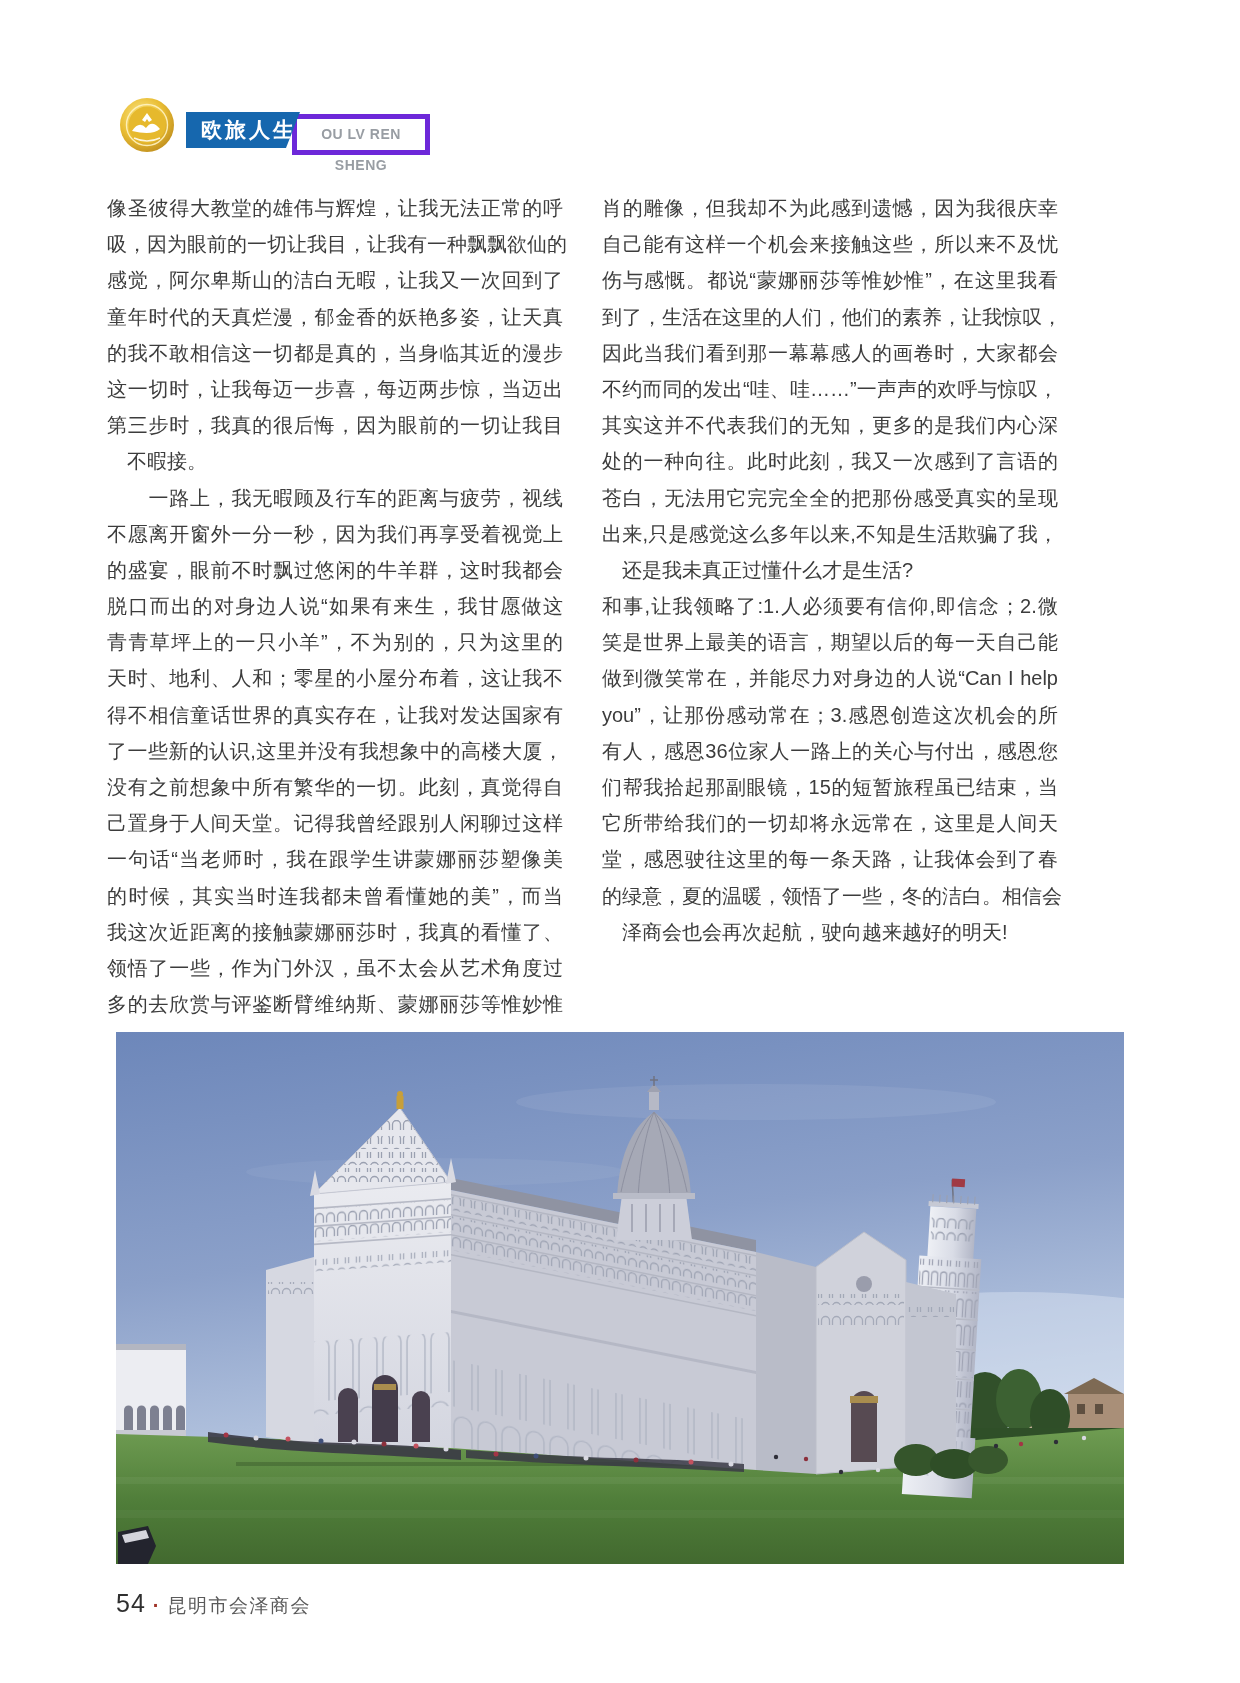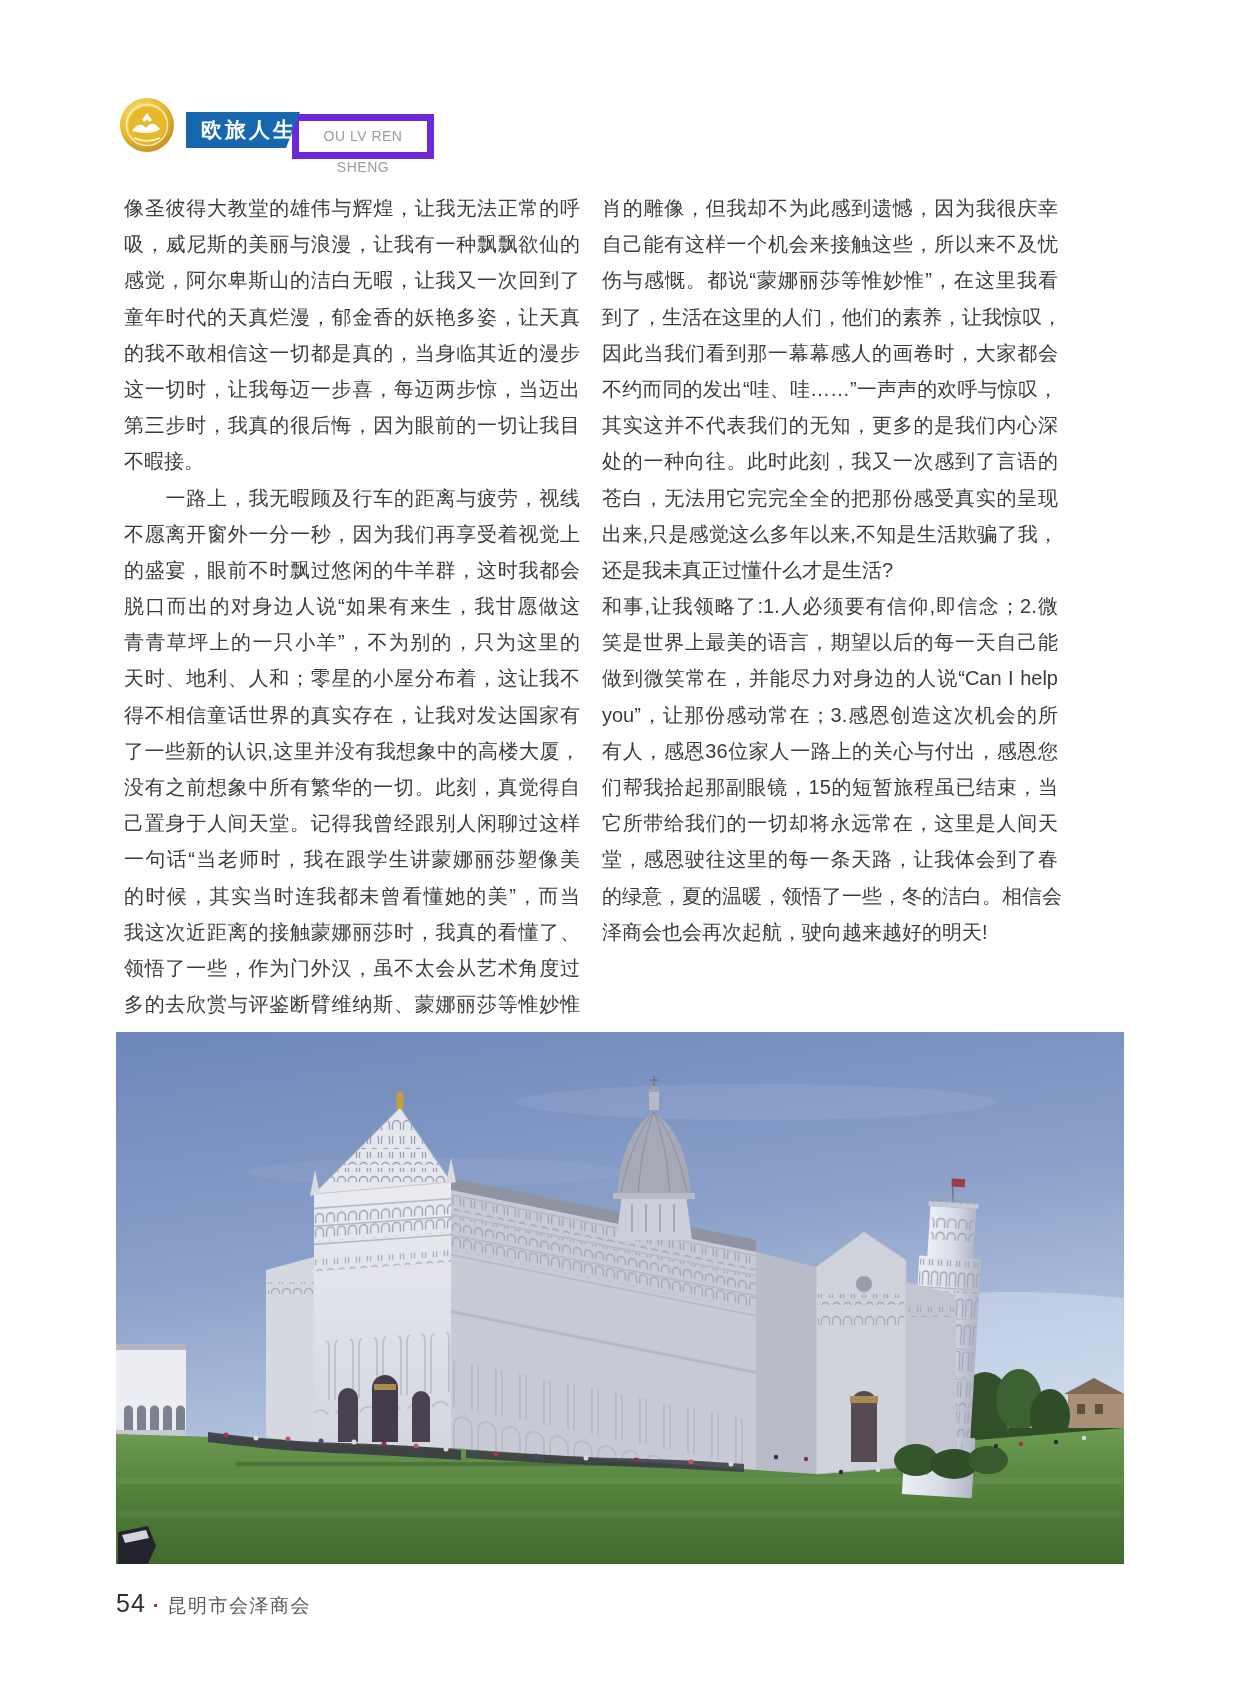--- a/index.html
+++ b/index.html
@@ -6,31 +6,31 @@
   .page{position:relative;width:1240px;height:1683px;background:#ffffff;overflow:hidden;
         font-family:"Liberation Sans","DejaVu Sans",sans-serif;border-radius:8px;}
 
   
   .header{position:absolute;left:0;top:0;width:1240px;height:170px;}
   .coin{position:absolute;left:118px;top:94px;width:58px;height:62px;}
   .banner-blue{position:absolute;left:186px;top:112px;width:114px;height:36px;background:#1667ae;
                clip-path:polygon(0 0,100% 0,calc(100% - 14px) 100%,0 100%);
                color:#ffffff;font-weight:bold;font-size:21px;letter-spacing:3px;
                line-height:36px;padding-left:15px;box-sizing:border-box;z-index:2;}
-  .banner-box{position:absolute;left:292px;top:114px;width:128px;height:31px;border:7px solid #6d28d9;
-              color:#989da3;font-weight:normal;font-size:14px;letter-spacing:0.5px;
+  .banner-box{position:absolute;left:292px;top:114px;width:128px;height:31px;border:5px solid #6d28d9;
+              color:#989da3;font-weight:bold;font-size:14px;letter-spacing:0.5px;
               line-height:31px;text-align:center;z-index:1;}
 
   
   .col{position:absolute;width:456px;color:#3c3c3c;font-size:20px;}
-  .col-left{left:124px;top:190px;}
+  .col-left{left:107px;top:190px;}
   .col-right{left:602px;top:190px;}
   .col-line{height:36.2px;line-height:36.2px;white-space:nowrap;overflow:visible;
             text-align:justify;text-align-last:justify;}
-  .col-line.para-end{text-align-last:left;}
+  .col-line.para-end{text-align-last:left;margin-left:20px;}
 
   
   .photo{position:absolute;left:116px;top:1032px;width:1008px;height:532px;overflow:hidden;}
   .photo svg{display:block;width:100%;height:100%;}
 
   
   .footer{position:absolute;left:116px;top:1589px;height:32px;display:flex;align-items:baseline;justify-content:center;}
   .footer .pnum{font-size:25px;color:#2f2f2f;letter-spacing:1px;}
   .footer .pdot{font-size:20px;color:#a03428;margin:0 8px 0 7px;font-weight:bold;}
   .footer .porg{font-size:19px;color:#5a5a5a;letter-spacing:1.5px;}
@@ -57,21 +57,21 @@
         <path d="M24,26 l5,-7 5,7 -3,2 -2,-3 -2,3 z" fill="#ffffff"></path>
         <path d="M16,44 q13,6 26,0" fill="none" stroke="#ffffff" stroke-width="1.6" opacity="0.85"></path>
       </svg>
     </div>
     <div class="banner-blue">欧旅人生</div>
     <div class="banner-box">OU LV REN SHENG</div>
   </div>
 
   <div class="col col-left">
       <div class="col-line">像圣彼得大教堂的雄伟与辉煌，让我无法正常的呼</div>
-      <div class="col-line">吸，威尼斯的美丽与浪漫，让我有一种飘飘欲仙的</div>
+      <div class="col-line">吸，因为眼前的一切让我目，让我有一种飘飘欲仙的</div>
       <div class="col-line">感觉，阿尔卑斯山的洁白无暇，让我又一次回到了</div>
       <div class="col-line">童年时代的天真烂漫，郁金香的妖艳多姿，让天真</div>
       <div class="col-line">的我不敢相信这一切都是真的，当身临其近的漫步</div>
       <div class="col-line">这一切时，让我每迈一步喜，每迈两步惊，当迈出</div>
       <div class="col-line">第三步时，我真的很后悔，因为眼前的一切让我目</div>
       <div class="col-line para-end">不暇接。</div>
       <div class="col-line">　　一路上，我无暇顾及行车的距离与疲劳，视线</div>
       <div class="col-line">不愿离开窗外一分一秒，因为我们再享受着视觉上</div>
       <div class="col-line">的盛宴，眼前不时飘过悠闲的牛羊群，这时我都会</div>
       <div class="col-line">脱口而出的对身边人说“如果有来生，我甘愿做这</div>

